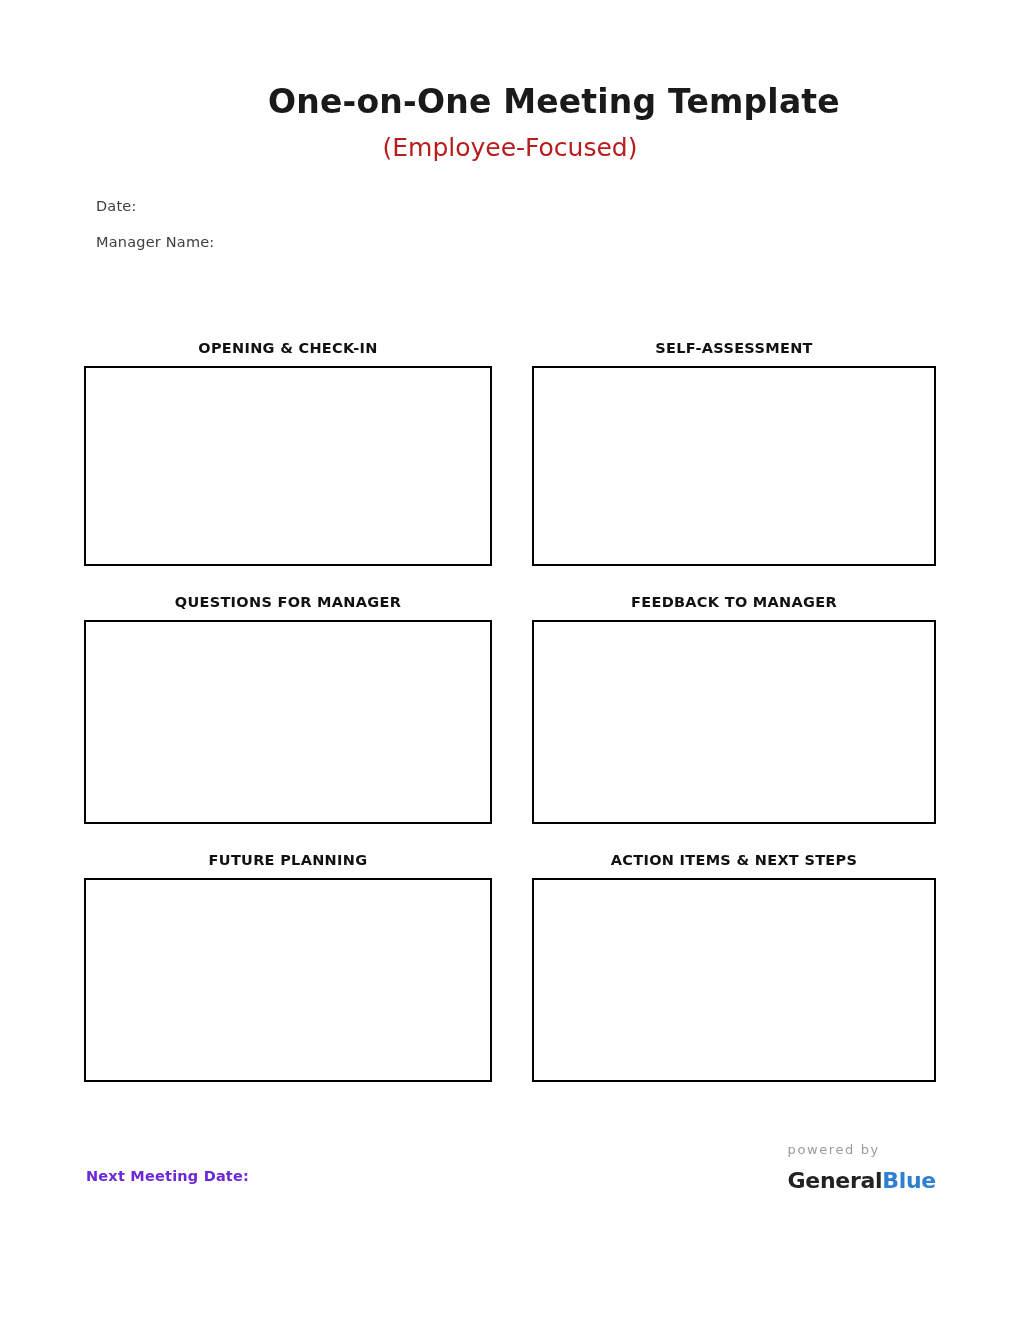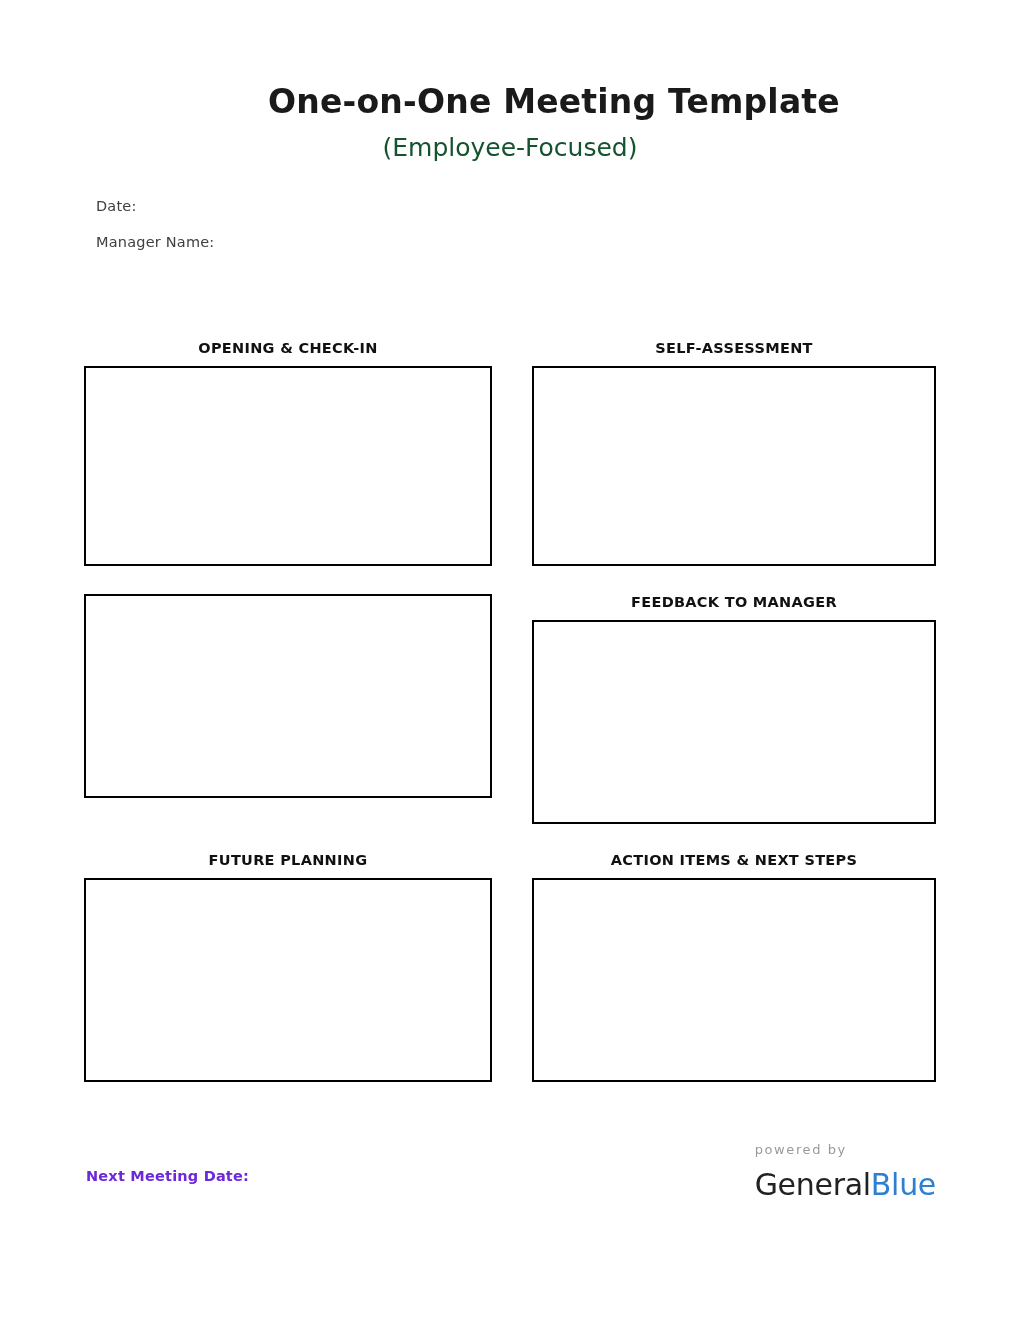--- a/index.html
+++ b/index.html
@@ -40,21 +40,21 @@
     letter-spacing: 0.2px;
     padding-left: 44px;
   }
   .subtitle {
     position: absolute;
     left: 0;
     top: 133px;
     width: 1020px;
     text-align: center;
     font-size: 25px;
-    color: #14532d;
+    color: #b91c1c;
   }
 
   
   .meta {
     position: absolute;
     left: 96px;
     top: 198px;
     width: 520px;
   }
   .meta-row {
@@ -118,22 +118,22 @@
     top: 1142px;
     text-align: left;
   }
   .brand-powered {
     font-size: 13px;
     color: #9a9a9a;
     letter-spacing: 1.6px;
     margin-bottom: 2px;
   }
   .brand-name {
-    font-size: 30px;
-    font-weight: normal;
+    font-size: 22px;
+    font-weight: bold;
     letter-spacing: -0.3px;
     line-height: 1;
     margin-top: 13px;
   }
   .brand-general { color: #222222; }
   .brand-blue { color: #2f7fd1; }
 </style>
 </head>
 <body>
 
@@ -156,20 +156,21 @@
           <div class="sec-box"></div>
         </div>
         <div class="cell wide">
           <div class="sec-label">SELF-ASSESSMENT</div>
           <div class="sec-box"></div>
         </div>
       </div>
 
       <div class="row">
         <div class="cell">
+          <div class="sec-label">QUESTIONS FOR MANAGER</div>
           <div class="sec-box tall"></div>
         </div>
         <div class="cell wide">
           <div class="sec-label">FEEDBACK TO MANAGER</div>
           <div class="sec-box tall"></div>
         </div>
       </div>
 
       <div class="row">
         <div class="cell">

